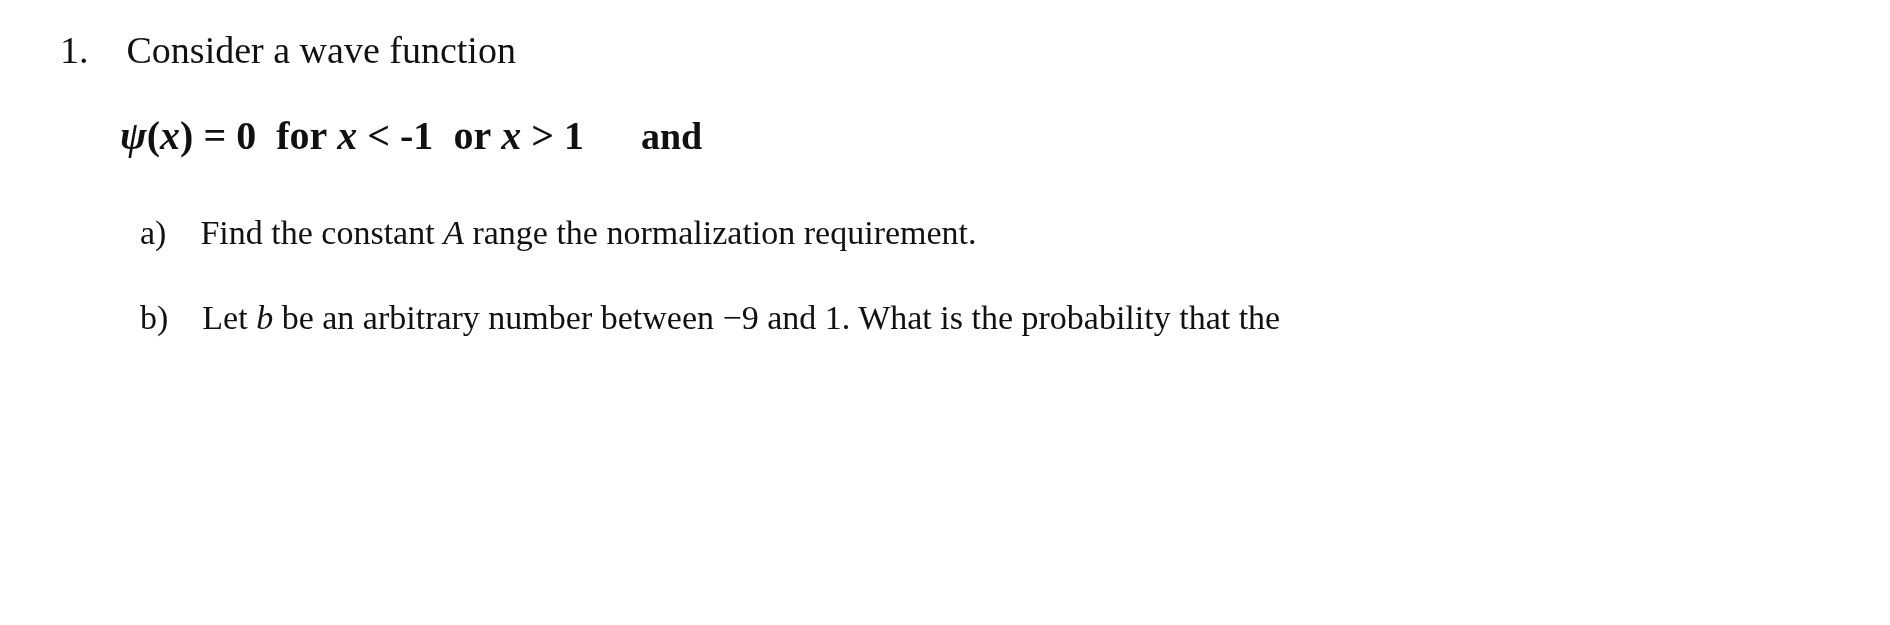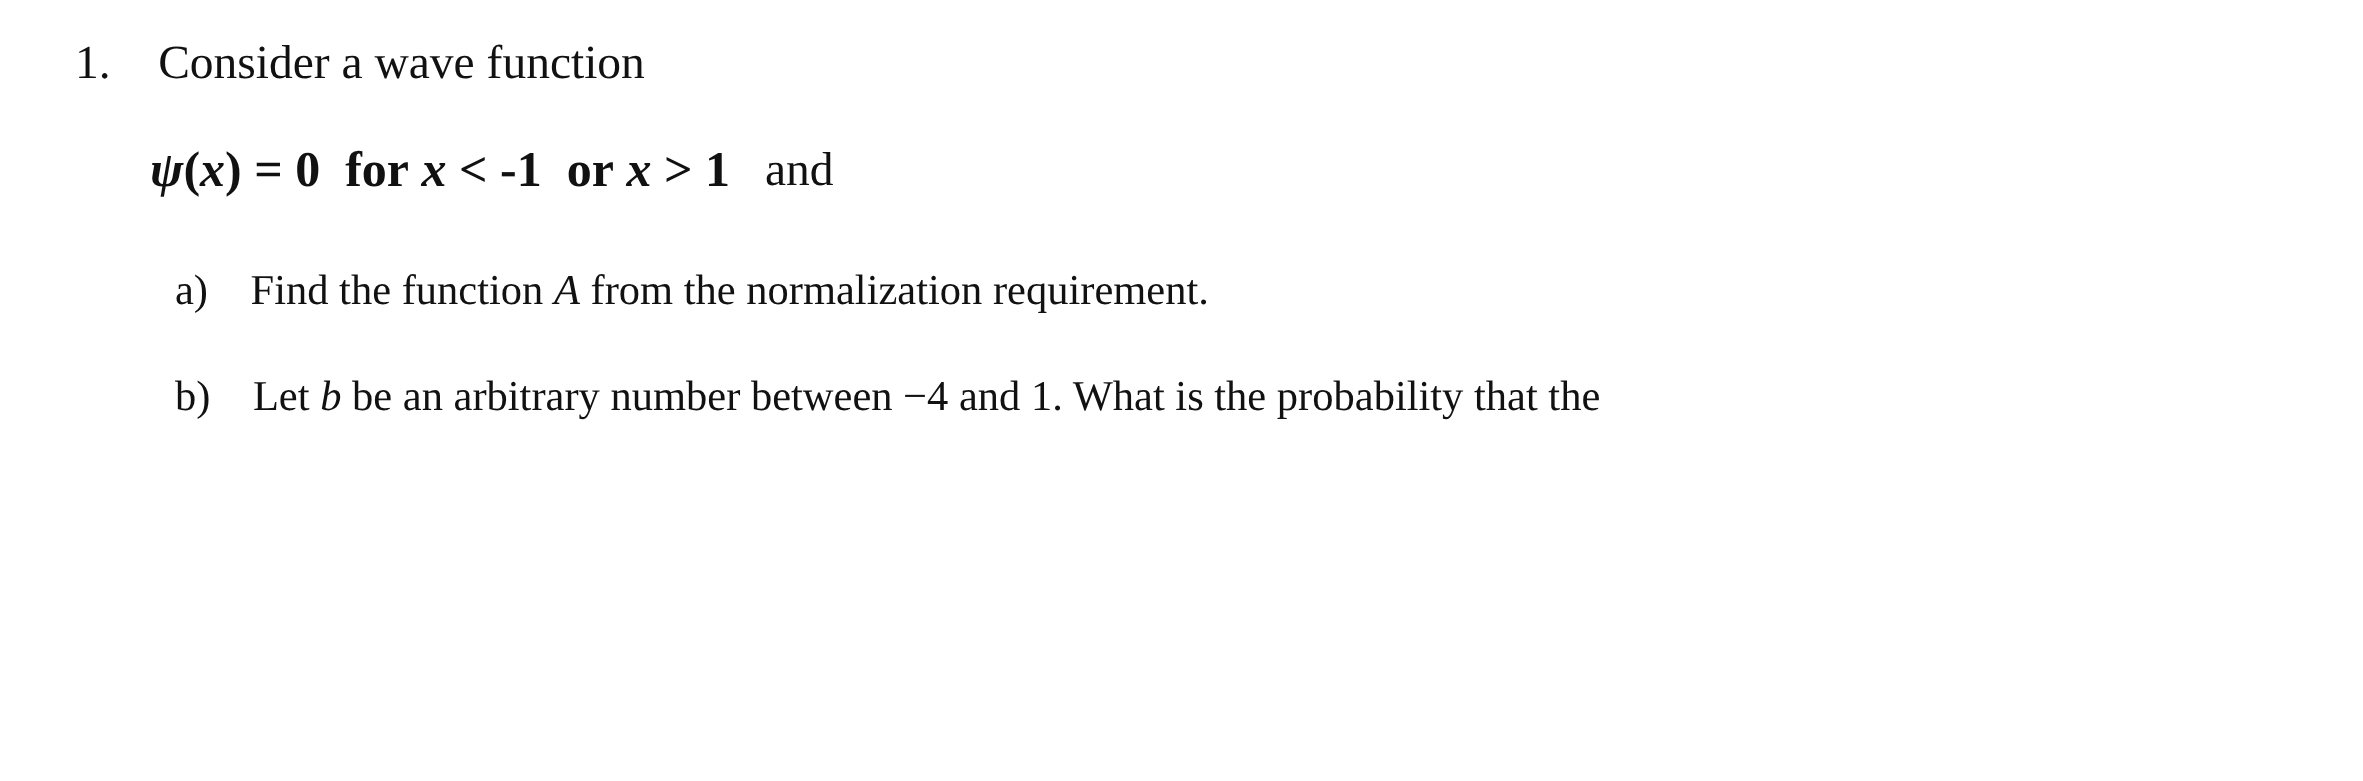--- a/index.html
+++ b/index.html
@@ -29,32 +29,33 @@
       margin-bottom: 40px;
       font-style: normal;
     }
 
     .wave-equation-row {
       display: flex;
       align-items: center;
       margin-left: 60px;
       margin-bottom: 48px;
       flex-wrap: nowrap;
+      gap: 29px;
     }
 
     .eq-part {
       font-size: 40px;
       font-weight: bold;
       color: #111;
       white-space: nowrap;
     }
 
     .and-word {
       font-size: 38px;
-      font-weight: normal;
+      font-weight: bold;
       color: #111;
       margin: 0 28px;
     }
 
     .eq-part .psi {
       font-style: italic;
     }
 
     .eq-part .var {
       font-style: italic;
@@ -106,26 +107,26 @@
     <span class="and-word">and</span>
 
 
   </div>
 
   <div class="sub-questions">
 
     <div class="sub-question">
       <span class="sub-label">a)</span>
       &nbsp;&nbsp;
-      <span>Find the function </span><span class="italic-var">A</span><span> from the normalization requirement.</span>
+      <span>Find the constant </span><span class="italic-var">A</span><span> range the normalization requirement.</span>
     </div>
 
     <div class="sub-question">
       <span class="sub-label">b)</span>
       &nbsp;&nbsp;
-      <span>Let </span><span class="italic-var">b</span><span> be an arbitrary number between −4 and 1. What is the probability that the</span>
+      <span>Let </span><span class="italic-var">b</span><span> be an arbitrary number between −9 and 1. What is the probability that the</span>
       <br>
       &nbsp;&nbsp;&nbsp;&nbsp;&nbsp;&nbsp;
     </div>
 
   </div>
 
 </div>
 
 </body></html>

